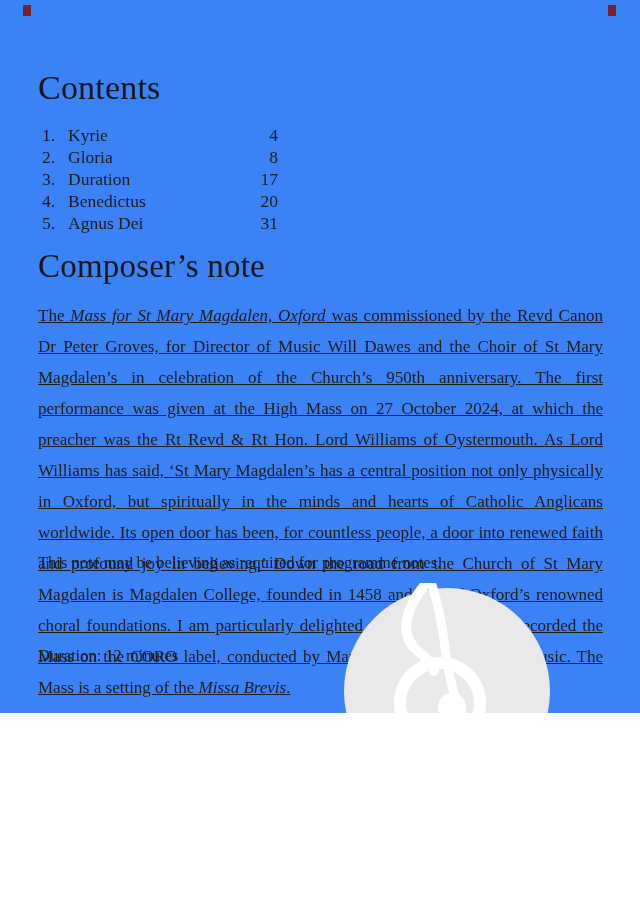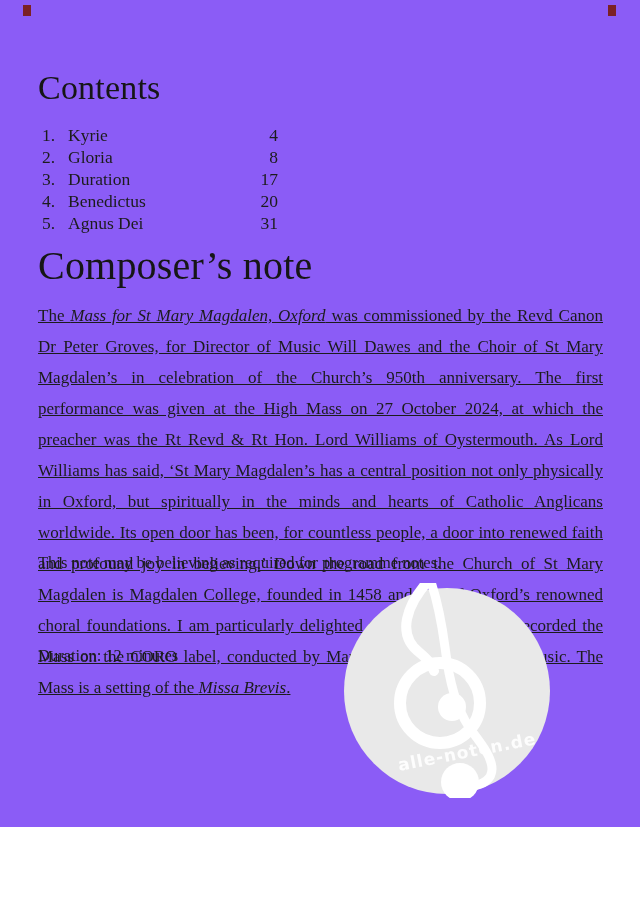--- a/index.html
+++ b/index.html
@@ -1,28 +1,28 @@
 <!DOCTYPE html>
 <html><head>
 <meta charset="utf-8">
 <style>
   html,body{margin:0;padding:0;background:#ffffff;}
   .page{
-    position:relative;width:640px;height:827px;background:#8b5cf6;
+    position:relative;width:640px;height:713px;background:#3b82f6;
     font-family:"Liberation Serif", serif;color:#1c1c1c;overflow:hidden;
   }
   .corner-mark{position:absolute;top:5px;width:8px;height:11px;background:#7b2125;}
   .corner-mark.left{left:23px;}
   .corner-mark.right{left:608px;}
   .heading{
     position:absolute;left:38px;font-size:34px;font-weight:normal;
     margin:0;line-height:34px;letter-spacing:0.2px;color:#161616;
   }
   #contents-heading{top:71px;}
-  #note-heading{top:249px;font-size:40px;}
+  #note-heading{top:249px;font-size:33px;}
   .toc{position:absolute;left:42px;top:124px;width:236px;font-size:17.5px;}
   .toc-row{display:flex;height:22px;line-height:22px;}
   .toc-num{width:26px;}
   .toc-title{flex:1;font-family:Liberation Serif, serif;}
   .toc-page{width:34px;text-align:right;}
   .para{
     position:absolute;left:38px;top:300px;width:565px;margin:0;
     font-size:17px;line-height:31px;text-align:justify;color:#1c1c1c;text-decoration:underline;
   }
   .single-line{position:absolute;left:38px;margin:0;font-size:16.5px;line-height:20px;}

